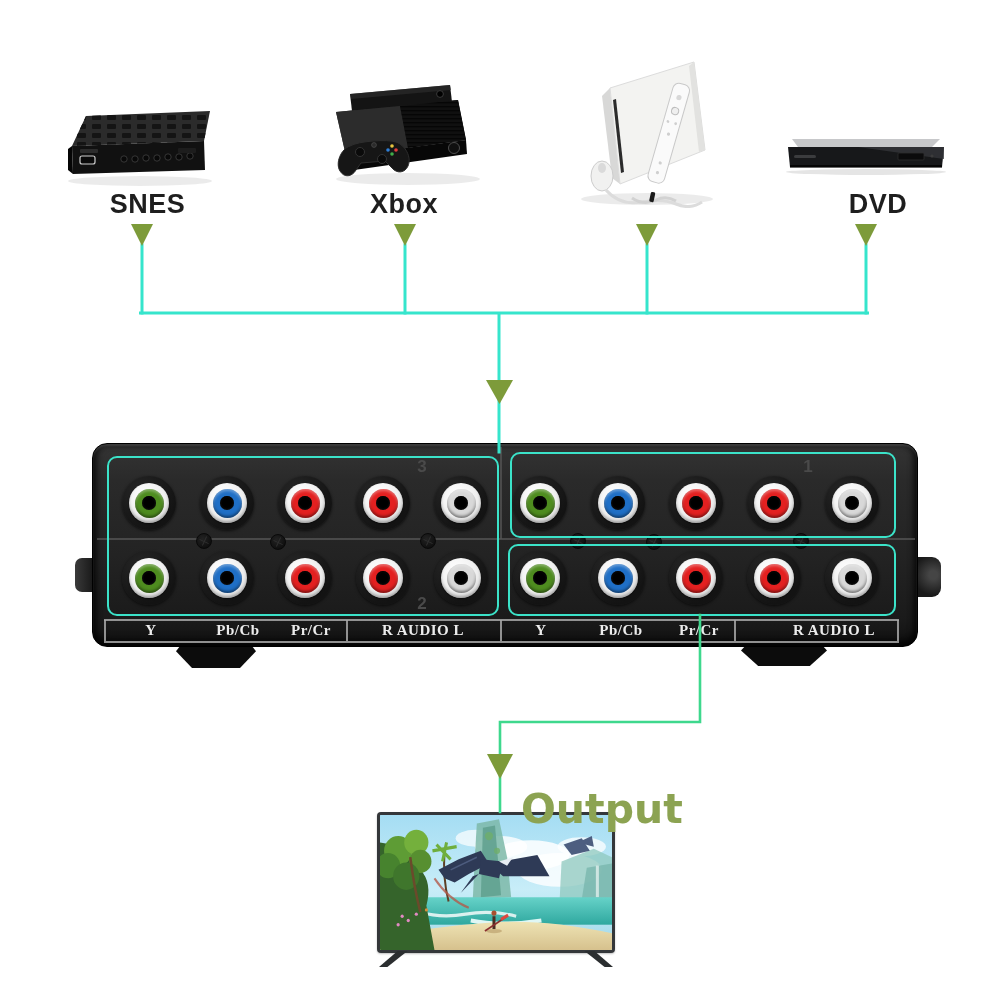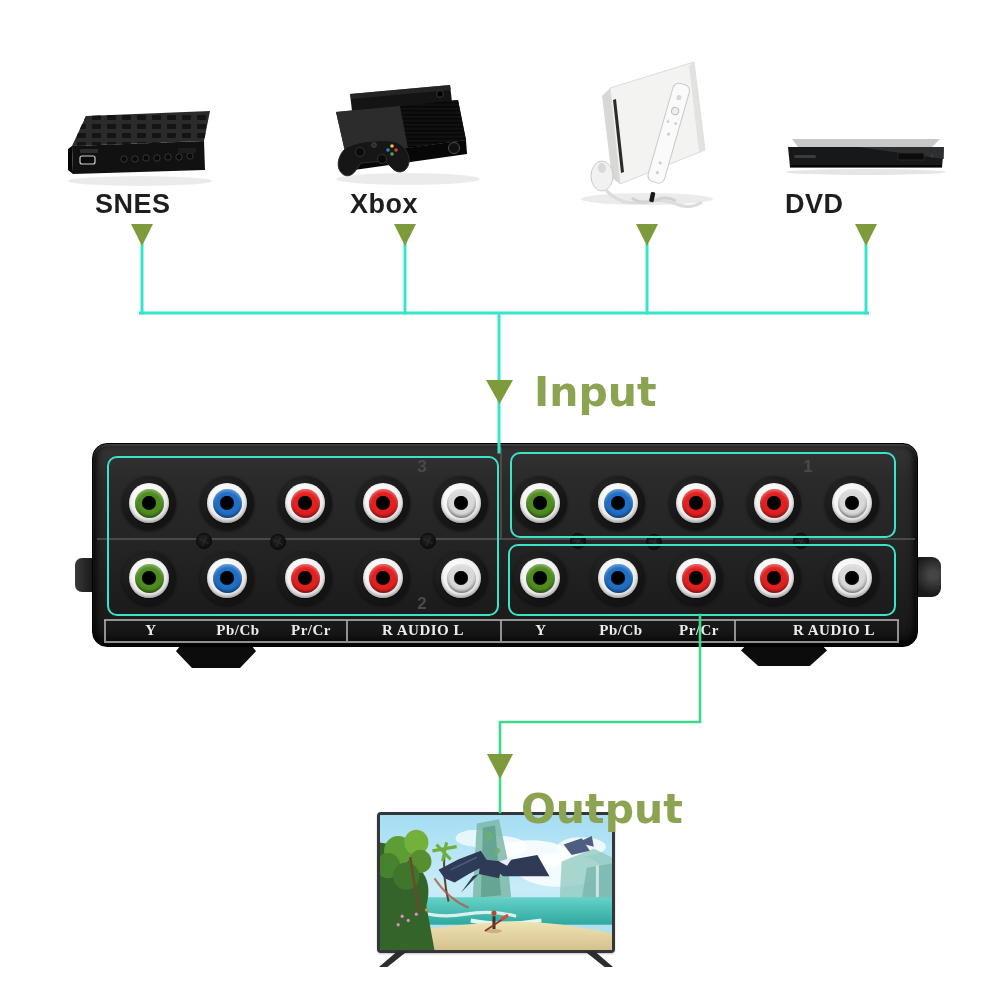--- a/index.html
+++ b/index.html
@@ -5,21 +5,21 @@
   html,body{margin:0;padding:0;background:#fff;}
   #stage{position:relative;width:1000px;height:1000px;background:#ffffff;overflow:hidden;
          font-family:"Liberation Sans",sans-serif;}
   #stage *{box-sizing:border-box;}
 
   
   .device-img{position:absolute;z-index:1;}
 
   
   .device-label{position:absolute;z-index:5;font-size:27px;font-weight:600;color:#1e1e1e;
-    letter-spacing:.5px;}
+    text-align:center;letter-spacing:.5px;}
 
   
   .flow-label{position:absolute;z-index:6;font-family:"DejaVu Sans",sans-serif;
     font-size:41px;font-weight:700;color:var(--flow-text,#8ca352);}
 
   
   #overlay{position:absolute;left:0;top:0;z-index:4;pointer-events:none;}
   .line-input{stroke:var(--input-line,#36e5cc);stroke-width:3;fill:none;stroke-linecap:square;}
   .line-output{stroke:var(--output-line,#3ed88d);stroke-width:2.6;fill:none;stroke-linecap:square;}
   .arrow{fill:var(--arrow,#7d9b3a);}
@@ -168,23 +168,22 @@
     <polygon points="8,21 164,21 162,41 10,41" fill="#17181a"></polygon>
     <polygon points="78,21 164,21 164,33" fill="#34363a" opacity=".8"></polygon>
     <rect x="10" y="39" width="152" height="2.6" fill="#050505"></rect>
     <rect x="118" y="27" width="26" height="7" rx="1" fill="#0b0b0c" stroke="#2d2d2f" stroke-width=".8"></rect>
     <rect x="14" y="29" width="22" height="3" rx="1.5" fill="#3b3c3e"></rect>
     <circle cx="152" cy="30" r="1.6" fill="#3c3c3c"></circle>
   </svg>
 
   <div class="device-label" style="left:95px;top:189px;width:105px;">SNES</div>
   <div class="device-label" style="left:350px;top:189px;width:108px;">Xbox</div>
-  <div class="device-label" style="left:785px;top:189px;width:92px;">DVD</div>
-
-  <div class="flow-label" style="left:534px;top:368px;">Input</div>
+  <div class="device-label" style="left:832px;top:189px;width:92px;">DVD</div>
+
   <div class="flow-label" style="left:521px;top:745px;margin-top:40px;">Output</div>
 
   <div class="knob" id="knob-left"></div>
   <div class="knob" id="knob-right"></div>
   <div class="foot" id="foot-left"></div>
   <div class="foot" id="foot-right"></div>
 
   <div id="switcher">
     <div class="seam-h"></div>
     <div class="seam-v"></div>

